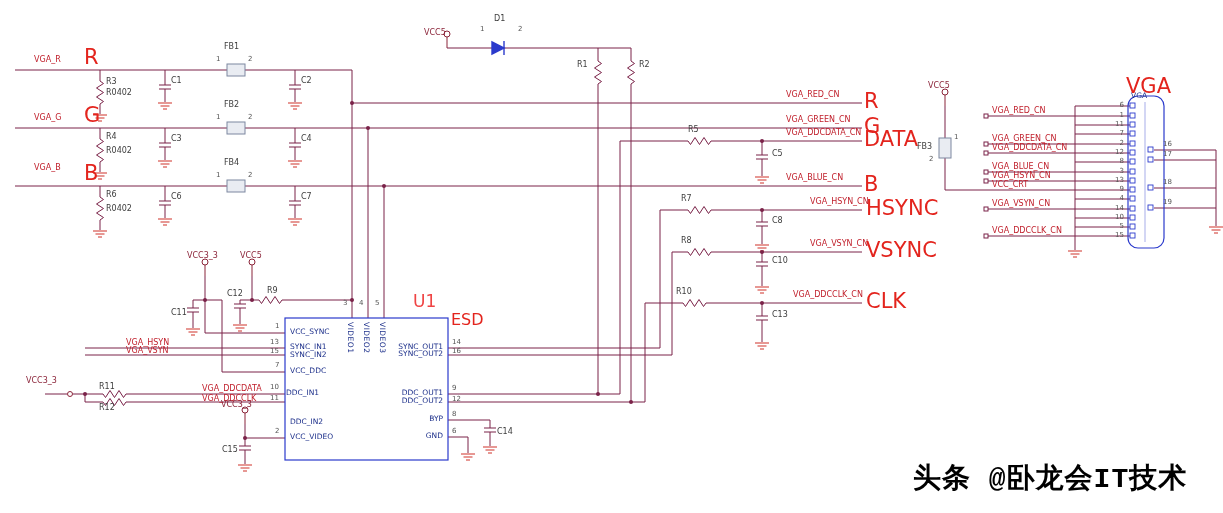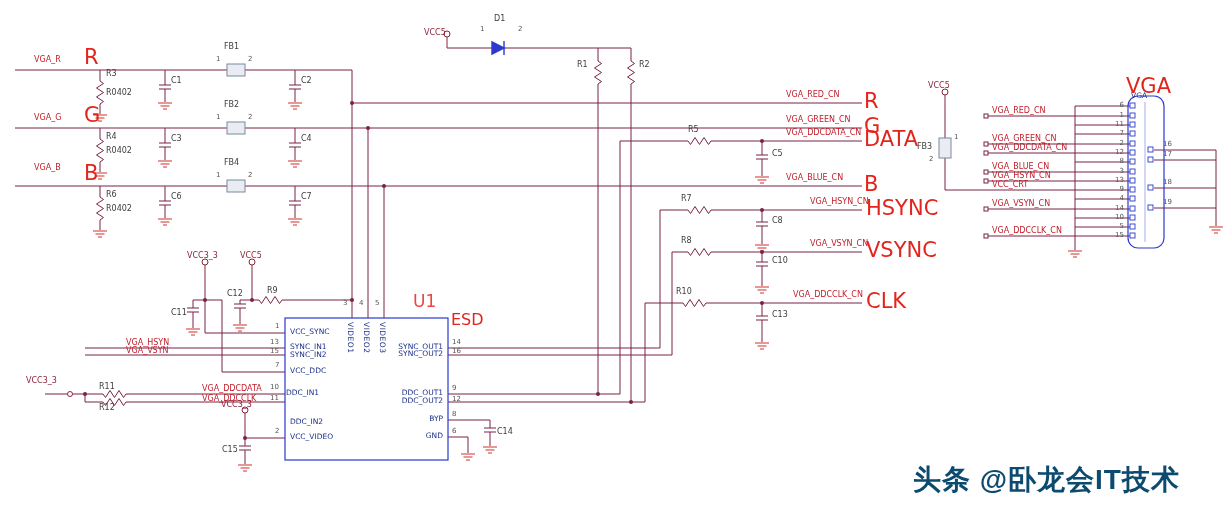--- a/index.html
+++ b/index.html
@@ -9,22 +9,22 @@
   .lb{position:absolute;font:8px/1 "DejaVu Sans",sans-serif;color:#3c3c3c;white-space:nowrap}
   .net{color:#c0202c}
   .vcc{color:#8b2439}
   .pnum{font-size:7px;color:#555}
   .pname{font-size:7.5px;color:#1c2f8a}
   .big{font-size:21px;color:#e3241d}
   .u1ref{font-size:17px;color:#ef4444}
   .esd{font-size:16px;color:#e3241d}
   .rnames{text-align:right;width:88px}
   .vert{writing-mode:vertical-rl;letter-spacing:.5px}
-  .wm{font-weight:bold;font-size:28px;color:#0c4a6e;letter-spacing:1px;
-      font-family:Liberation Sans, sans-serif}
+  .wm{font-weight:bold;font-size:28px;color:#000000;letter-spacing:1px;
+      font-family:Liberation Mono, monospace}
 </style>
 </head>
 <body>
 
 <div id="stage">
 
 <svg id="schem" width="1223" height="513" viewBox="0 0 1223 513">
   <defs>
     <g id="res-v">
           <polyline points="0,0 0,3 3.5,5.5 -3.5,10 3.5,14.5 -3.5,19 3.5,23.5 0,26 0,30" fill="none"></polyline>
@@ -203,21 +203,21 @@
       <rect x="1148" y="147" width="5" height="5"></rect>
           <rect x="1148" y="157" width="5" height="5"></rect>
       <rect x="1148" y="185" width="5" height="5"></rect>
           <rect x="1148" y="205" width="5" height="5"></rect>
     </g>
   </g>
 </svg>
 
 <div class="lb net" style="left:34px;top:56px">VGA_R</div>
 <div class="lb big" style="left:84px;top:47px">R</div>
-<div class="lb" style="left:106px;top:70px">R3</div>
+<div class="lb" style="left:106px;top:78px">R3</div>
 <div class="lb" style="left:106px;top:89px">R0402</div>
 <div class="lb" style="left:171px;top:77px">C1</div>
 <div class="lb" style="left:224px;top:43px">FB1</div>
 <div class="lb pnum" style="left:216px;top:56px">1</div>
 <div class="lb pnum" style="left:248px;top:56px">2</div>
 <div class="lb" style="left:301px;top:77px">C2</div>
 
 <div class="lb net" style="left:34px;top:114px">VGA_G</div>
 <div class="lb big" style="left:84px;top:105px">G</div>
 <div class="lb" style="left:106px;top:133px">R4</div>

